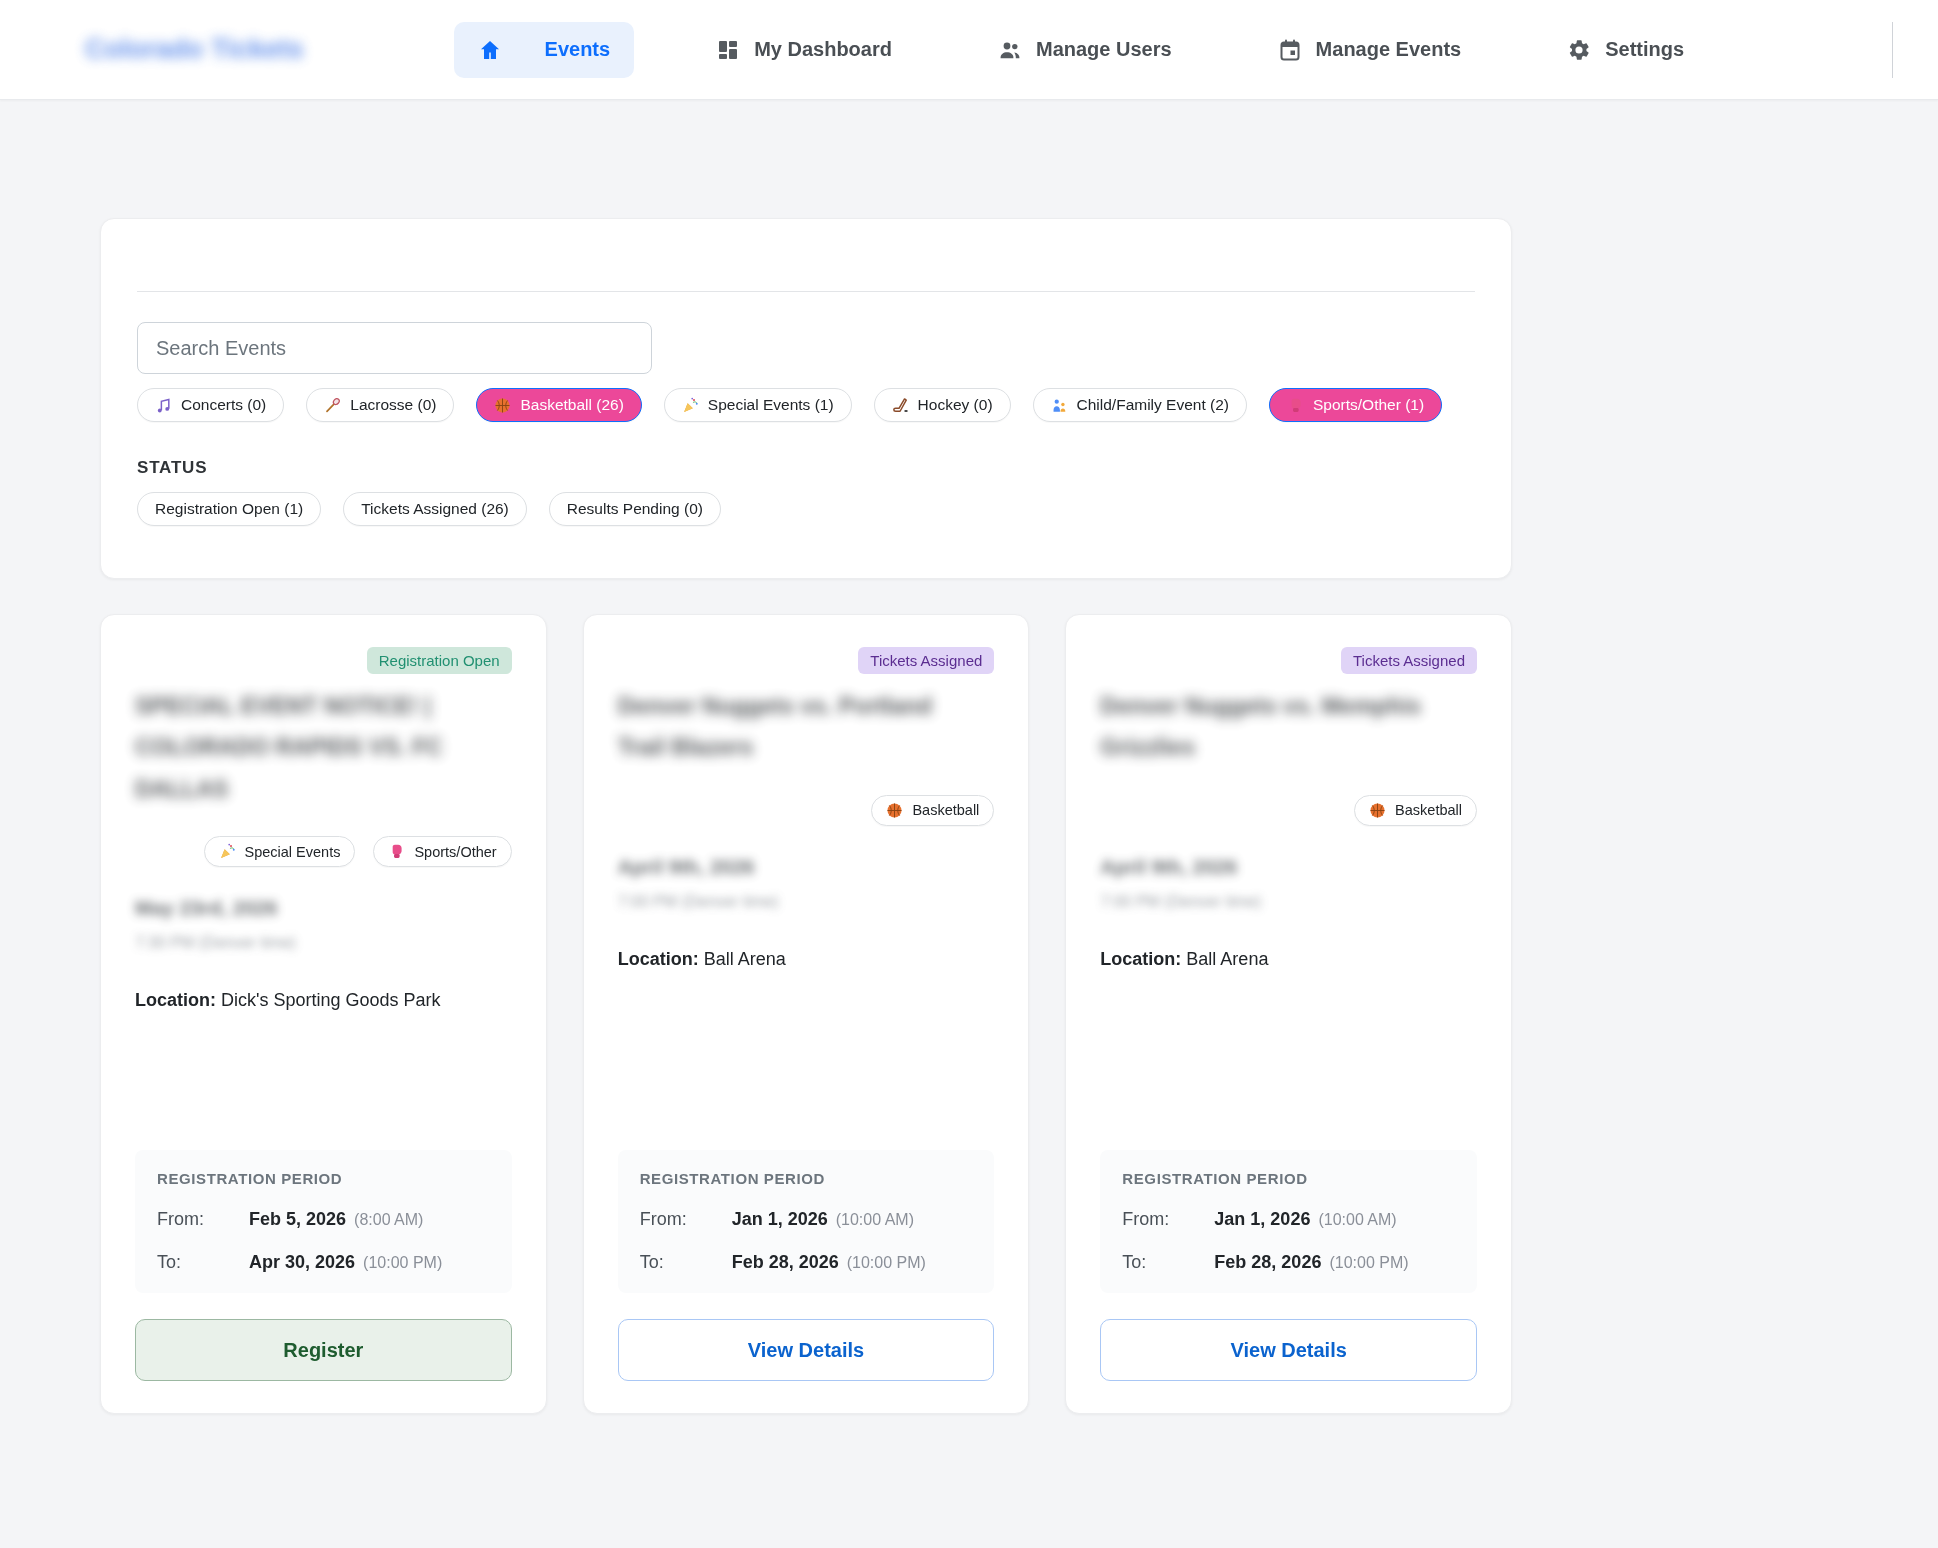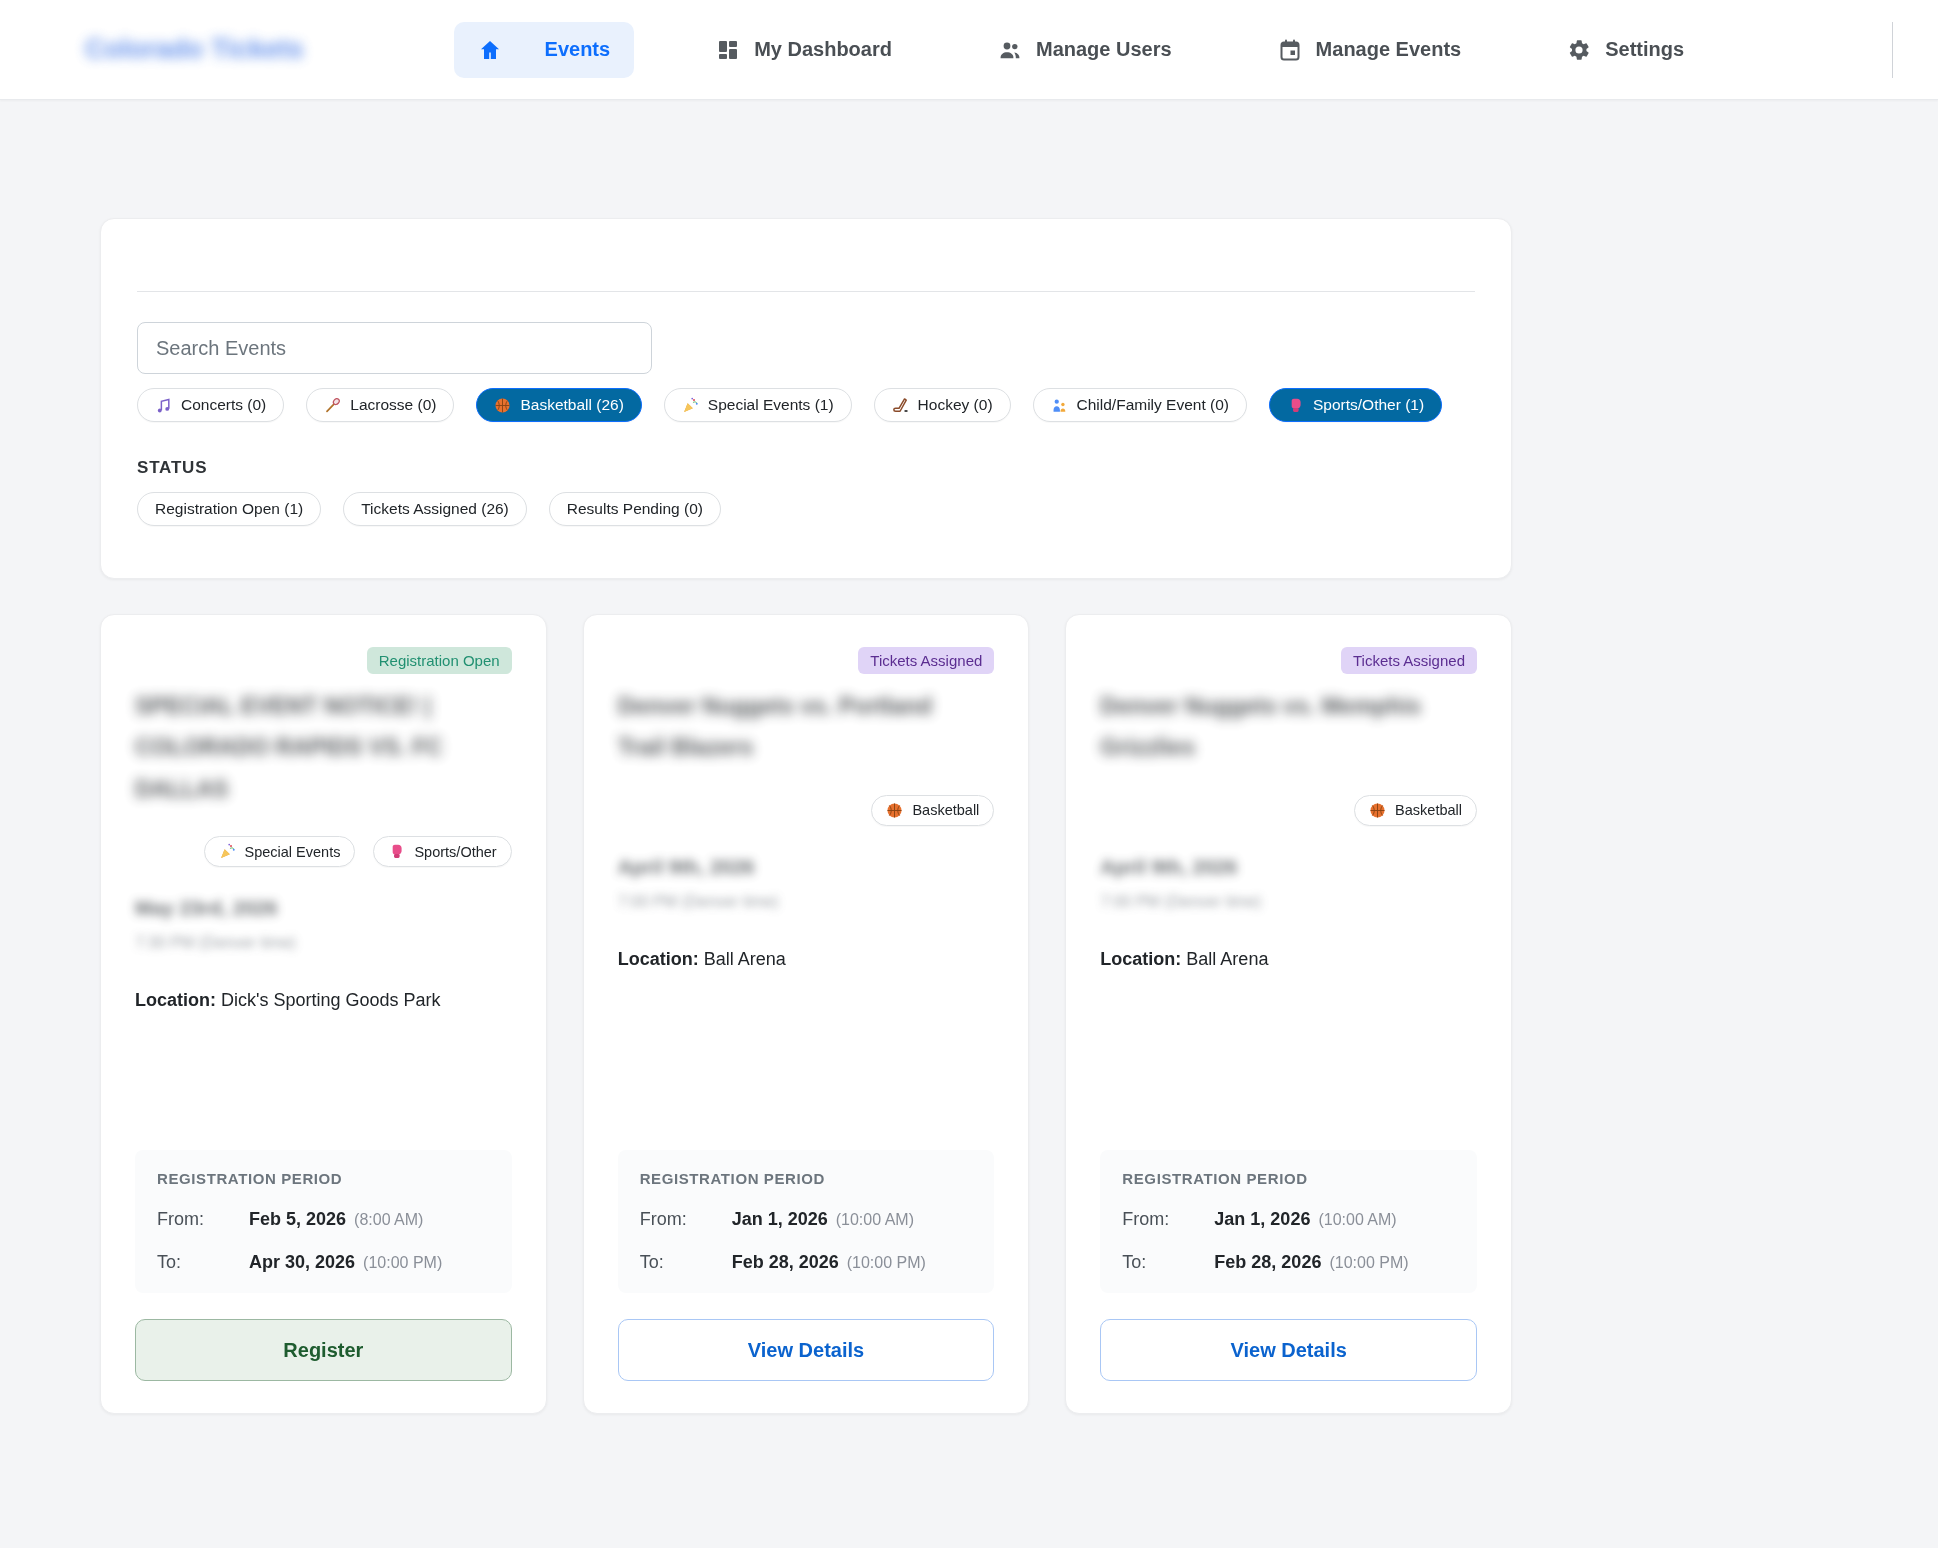--- a/index.html
+++ b/index.html
@@ -54,21 +54,21 @@
     margin-top:36px; font-size:17px; font-weight:700; color:#2f3337;
     letter-spacing:.8px;
   }
   .chip-row { margin-top:14px; display:flex; flex-wrap:wrap; gap:22px; align-items:center; }
   .chip {
     display:inline-flex; align-items:center; gap:9px; cursor:pointer;
     border:1px solid #dde0e3; background:#fff; border-radius:999px;
     padding:7px 17px; font-size:15.5px; color:#212529;
     box-shadow:0 1px 1px rgba(0,0,0,.03); font-family:inherit; white-space:nowrap;
   }
-  .chip.selected { background:#0369a1; border-color:#0d6efd; color:#fff; }
+  .chip.selected { background:#ec4899; border-color:#0d6efd; color:#fff; }
   .chip .icon { display:inline-flex; width:17px; height:17px; }
   .chip .icon svg { width:17px; height:17px; }
 
   
   .cards { margin-top:35px; display:grid; grid-template-columns:repeat(3,1fr); gap:36px; }
   .event-card {
     background:#fff; border:1px solid #ecedef; border-radius:14px;
     box-shadow:0 1px 3px rgba(0,0,0,.05); padding:32px 34px;
     height:800px; display:flex; flex-direction:column;
   }
@@ -219,21 +219,21 @@
         </button>
         <button class="chip">
           <span class="icon">
             <svg viewBox="0 0 16 16">
               <circle cx="5.4" cy="4.4" r="2" fill="#4f8ef7"></circle>
               <path d="M2.4 12.2c0-2 1.3-3.5 3-3.5s3 1.5 3 3.5v1.6h-6z" fill="#4f8ef7"></path>
               <circle cx="11.2" cy="7" r="1.6" fill="#f2a93b"></circle>
               <path d="M8.9 13.8c0-1.7 1-2.9 2.3-2.9s2.3 1.2 2.3 2.9z" fill="#f2a93b"></path>
             </svg>
           </span>
-          <span class="chip-label">Child/Family Event (0)</span>
+          <span class="chip-label">Child/Family Event (2)</span>
         </button>
         <button class="chip selected">
           <span class="icon">
             <svg viewBox="0 0 16 16">
               <path d="M4.4 3.6c0-1.1.9-2 2-2h3.2c1.8 0 3.2 1.4 3.2 3.2v2.8c0 1.8-1.4 3.2-3.2 3.2H6.4c-1.1 0-2-.9-2-2z" fill="#e84d8a"></path>
               <rect x="5.7" y="10.3" width="5.2" height="3.7" rx="1.2" fill="#d13c77"></rect>
             </svg>
           </span>
           <span class="chip-label">Sports/Other (1)</span>
         </button>

